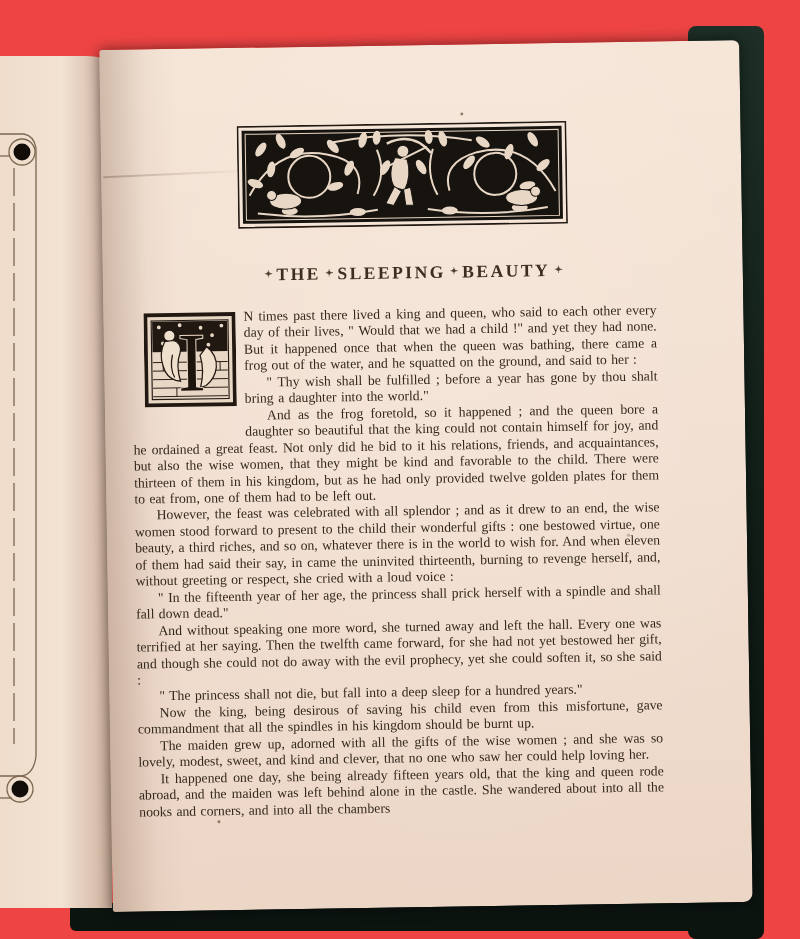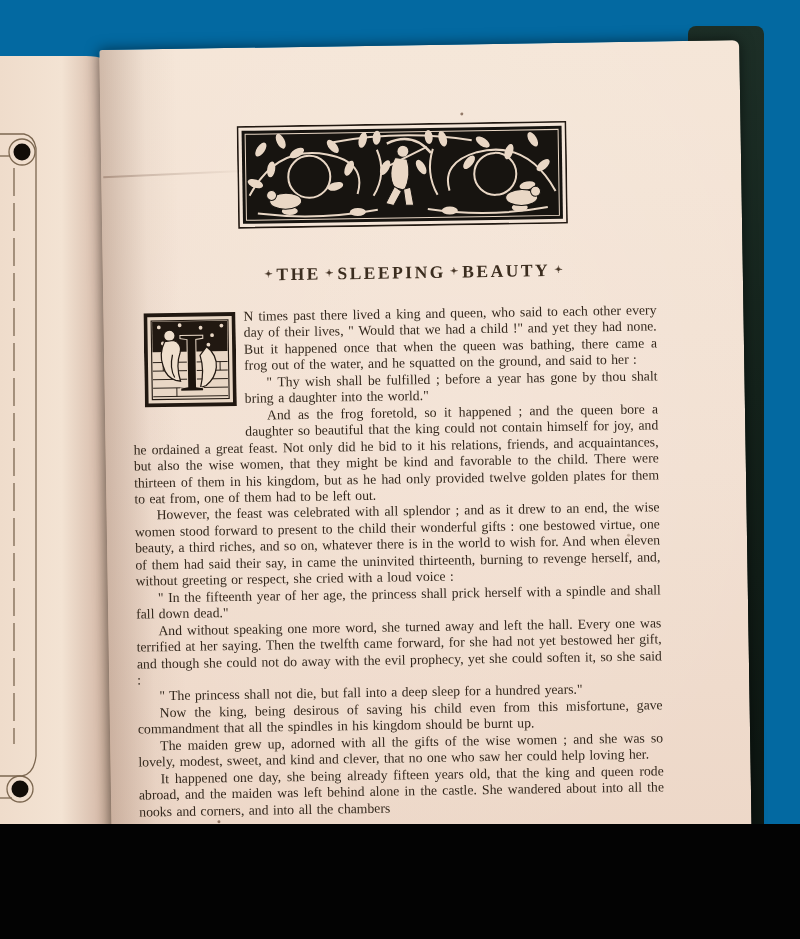--- a/index.html
+++ b/index.html
@@ -1,17 +1,17 @@
 <!DOCTYPE html>
 <html><head>
 <meta charset="utf-8">
 <style>
   html,body{margin:0;padding:0;background:#030303;}
-  .stage{position:relative;width:800px;height:824px;overflow:hidden;
-         background:#0369a1;font-family:"Liberation Serif", serif;}
+  .stage{position:relative;width:800px;height:939px;overflow:hidden;
+         background:#ef4444;font-family:"Liberation Serif", serif;}
 
   
   .cover-right{position:absolute;left:688px;top:26px;width:76px;height:913px;
     background:linear-gradient(180deg,#1d2f27 0%,#14221b 40%,#0b130f 100%);
     border-radius:8px;z-index:1;}
   .cover-bottom{position:absolute;left:70px;top:903px;width:690px;height:28px;
     background:#0c1410;border-radius:6px;z-index:1;}
 
   
   .left-page{position:absolute;left:0;top:56px;width:112px;height:852px;z-index:2;

